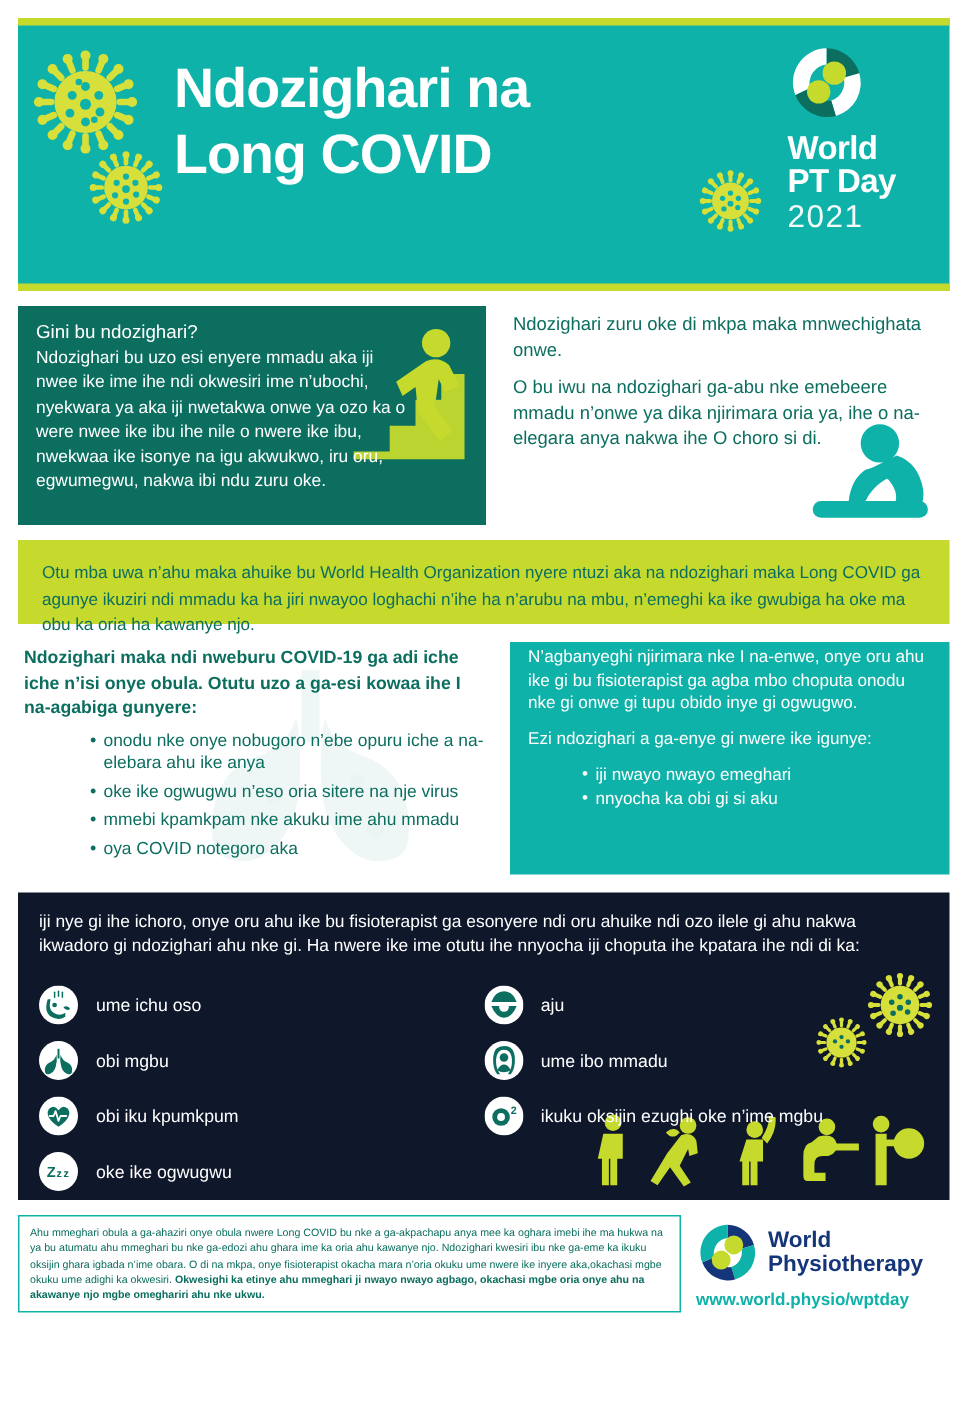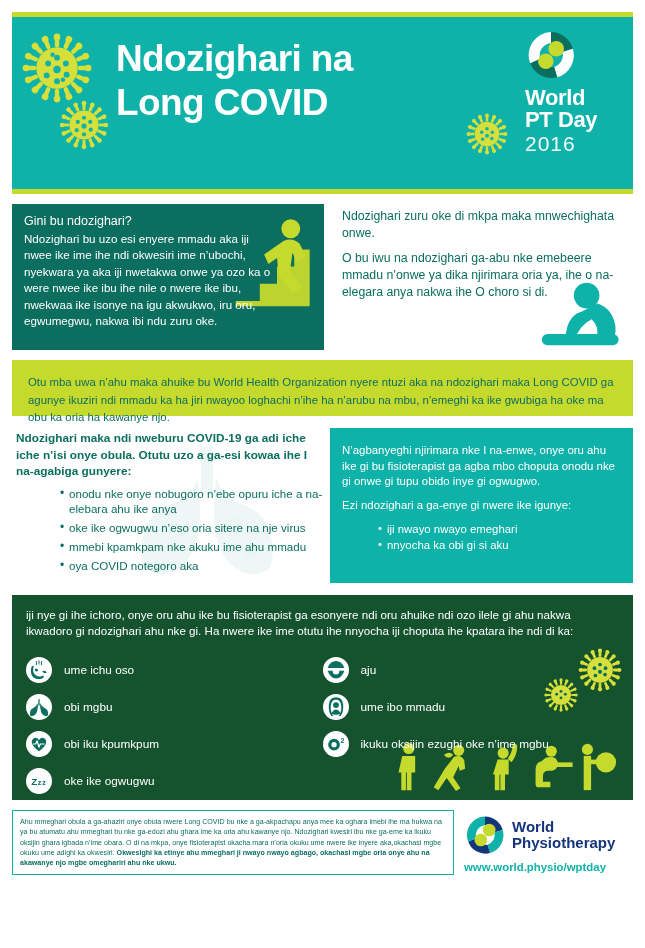--- a/index.html
+++ b/index.html
@@ -53,36 +53,36 @@
   .card-plain p { color:#0b6e5f; font-size:12.3px; line-height:1.38; margin-bottom:8px; font-weight:500;}
   .rest-icon { position:absolute; right:0px; bottom:0px; }
 
   
   .lime-banner {
     margin-top:10px; background:#c6d92d; color:#0b6e5f;
     padding:14px 16px; font-size:11.4px; line-height:1.55; height:56px;
   }
 
   
-  .row4 { display:flex; margin-top:12px; height:155px; }
+  .row4 { display:flex; gap:10px; margin-top:12px; height:155px; }
   .col-light { position:relative; flex:0 0 318px; overflow:hidden; padding:2px 4px 0 4px; }
   .col-light .intro { color:#0b6e5f; font-size:11.8px; line-height:1.4; font-weight:bold; position:relative; z-index:2;}
   .col-light ul { list-style:none; margin-top:6px; padding-left:44px; position:relative; z-index:2;}
   .col-light li { color:#0b6e5f; font-size:11.6px; line-height:1.36; margin-bottom:3px; position:relative; padding-left:9px;}
   .col-light li:before { content:"•"; position:absolute; left:0; top:-1px; font-size:12px;}
   .lungs-wm { position:absolute; left:120px; top:14px; z-index:0; opacity:.5;}
 
-  .col-teal { flex:1 1 auto; background:#0eb2a8; color:#fff; padding:15px 12px; overflow:hidden;}
+  .col-teal { flex:1 1 auto; background:#0eb2a8; color:#fff; padding:3px 12px; overflow:hidden;}
   .col-teal p { font-size:11.4px; line-height:1.38; margin-bottom:8px;}
   .col-teal ul { list-style:none; padding-left:36px;}
   .col-teal li { font-size:11.4px; line-height:1.4; position:relative; padding-left:9px;}
   .col-teal li:before { content:"•"; position:absolute; left:0; top:-1px;}
 
   
-  .symptoms { position:relative; margin-top:12px; background:#14532d; color:#fff; height:205px; padding:12px 14px; overflow:hidden;}
+  .symptoms { position:relative; margin-top:12px; background:#0f172a; color:#fff; height:205px; padding:12px 14px; overflow:hidden;}
   .symptoms .lead { font-size:11.6px; line-height:1.42; position:relative; z-index:3; }
   .sym-grid { display:flex; margin-top:12px; position:relative; z-index:3;}
   .sym-col { width:50%; }
   .sym-item { display:flex; align-items:center; height:37px; }
   .sym-ico { width:26px; height:26px; flex:0 0 26px; margin-right:12px; }
   .sym-label { font-size:11.8px; }
   .exercisers { position:absolute; right:14px; bottom:8px; z-index:2;}
   .sym-virus { position:absolute; z-index:1;}
 
   
@@ -278,21 +278,21 @@
       <svg class="wpt-mark" viewBox="0 0 100 100">
         <path d="M50 6 A44 44 0 0 1 92 38 L72 44 A24 24 0 0 0 50 27 Z" fill="#0b6e5f"></path>
         <path d="M92 38 A44 44 0 0 1 62 93 L56 73 A24 24 0 0 0 72 44 Z" fill="#ffffff"></path>
         <path d="M62 93 A44 44 0 0 1 10 66 L29 57 A24 24 0 0 0 56 73 Z" fill="#0b6e5f"></path>
         <path d="M10 66 A44 44 0 0 1 50 6 L50 27 A24 24 0 0 0 29 57 Z" fill="#ffffff"></path>
         <circle cx="60" cy="38" r="15" fill="#c6d92d"></circle>
         <circle cx="40" cy="62" r="15" fill="#c6d92d"></circle>
       </svg>
       <div class="wpt-line1">World</div>
       <div class="wpt-line2">PT Day</div>
-      <div class="wpt-year">2016</div>
+      <div class="wpt-year">2021</div>
     </div>
   </div>
 
   <div class="row2">
 
     <div class="card-dark">
       <svg class="stairs-icon" width="86" height="96" viewBox="0 0 100 110">
         <g fill="#c6d92d">
           <circle cx="66" cy="14" r="11"></circle>
           <path d="M58 28 q10 -4 18 3 l8 16 -11 5 -5 -10 -3 22 14 18 -10 8 -17 -22 -2 -20 -10 7 -5 -11 Z"></path>

